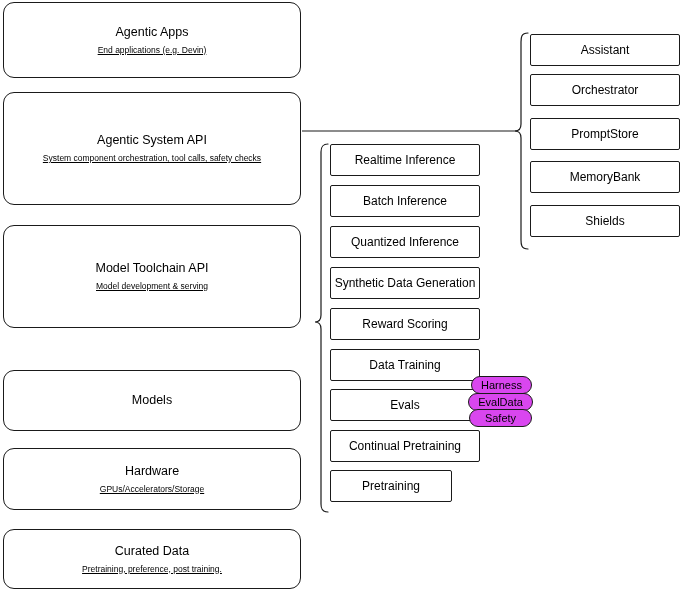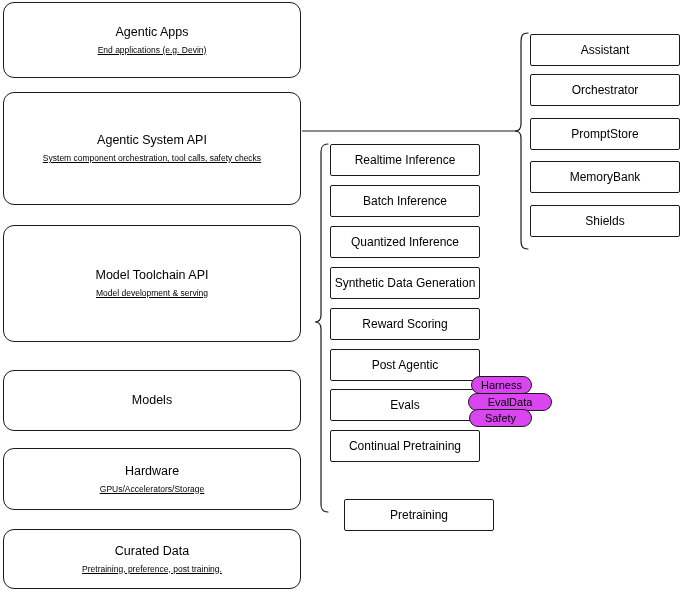--- a/index.html
+++ b/index.html
@@ -88,21 +88,21 @@
   <div class="node stack-node" style="left:3px; top:2px; width:298px; height:76px;">
     <div class="title">Agentic Apps</div>
     <div class="sub">End applications (e.g. Devin)</div>
   </div>
 
   <div class="node stack-node" style="left:3px; top:85px; width:298px; height:113px;margin-top:7px;">
     <div class="title">Agentic System API</div>
     <div class="sub">System component orchestration, tool calls, safety checks</div>
   </div>
 
-  <div class="node stack-node" style="left:3px; top:225px; width:298px; height:117px;">
+  <div class="node stack-node" style="left:3px; top:225px; width:298px; height:103px;">
     <div class="title">Model Toolchain API</div>
     <div class="sub">Model development &amp; serving</div>
   </div>
 
   <div class="node stack-node" style="left:3px; top:370px; width:298px; height:61px;">
     <div class="title">Models</div>
   </div>
 
   <div class="node stack-node" style="left:3px; top:448px; width:298px; height:62px;">
     <div class="title">Hardware</div>
@@ -153,36 +153,36 @@
   <div class="leaf" style="left:330px; top:185px; width:150px; height:32px;">
     <span>Batch Inference</span>
   </div>
   <div class="leaf" style="left:330px; top:267px; width:150px; height:32px;">
     <span>Synthetic Data Generation</span>
   </div>
   <div class="leaf" style="left:330px; top:308px; width:150px; height:32px;">
     <span>Reward Scoring</span>
   </div>
   <div class="leaf" style="left:330px; top:349px; width:150px; height:32px;">
-    <span>Post Agentic</span>
+    <span>Data Training</span>
   </div>
   <div class="leaf" style="left:330px; top:389px; width:150px; height:32px;">
     <span>Evals</span>
   </div>
   <div class="leaf" style="left:330px; top:430px; width:150px; height:32px;">
     <span>Continual Pretraining</span>
   </div>
-  <div class="leaf" style="left:344px; top:470px; width:150px; height:32px;margin-top:29px;">
+  <div class="leaf" style="left:330px; top:470px; width:122px; height:32px;">
     <span>Pretraining</span>
   </div>
 
   <div class="pill" style="left:471px; top:376px; width:61px; height:18px;">
     <span>Harness</span>
   </div>
-  <div class="pill" style="left:468px; top:393px; width:84px; height:18px;text-align:center;">
+  <div class="pill" style="left:468px; top:393px; width:65px; height:18px;text-align:center;">
     <span>EvalData</span>
   </div>
   <div class="pill" style="left:469px; top:409px; width:63px; height:18px;">
     <span>Safety</span>
   </div>
 
   <div class="leaf" style="left:530px; top:34px; width:150px; height:32px;">
     <span>Assistant</span>
   </div>
   <div class="leaf" style="left:530px; top:74px; width:150px; height:32px;">

